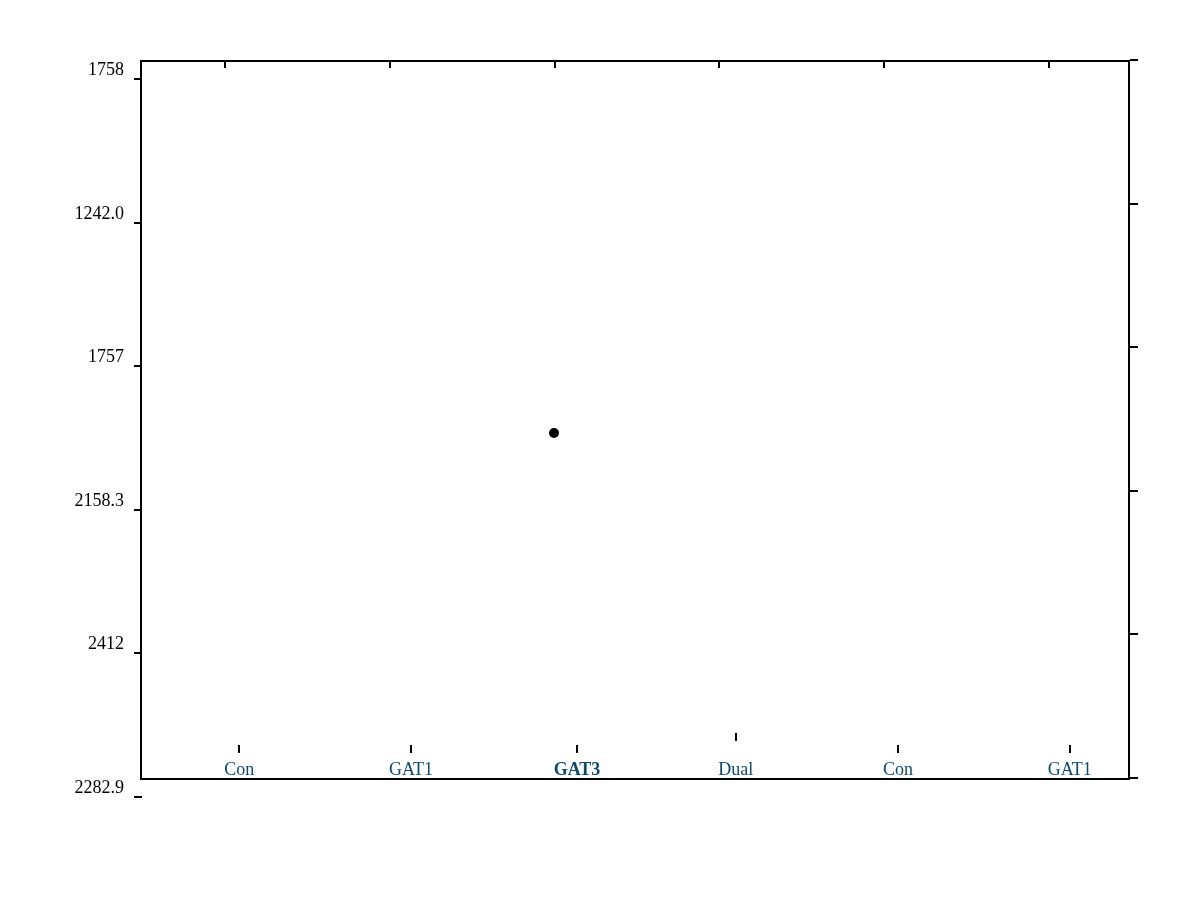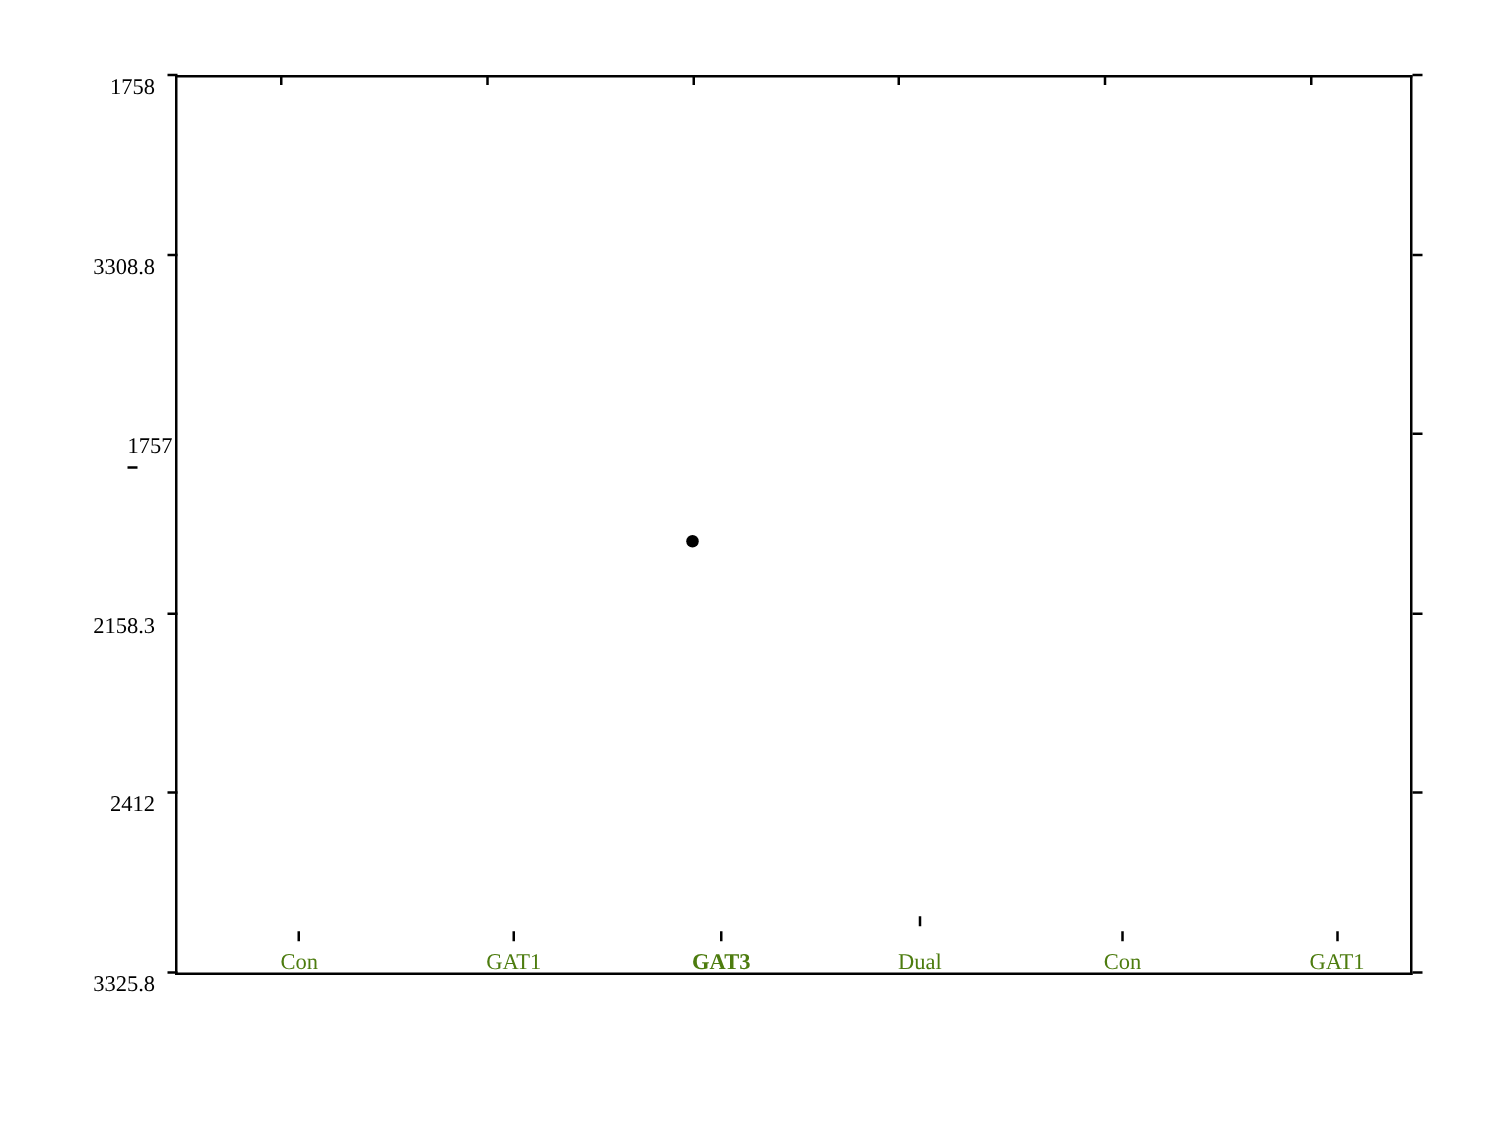--- a/index.html
+++ b/index.html
@@ -43,21 +43,21 @@
       border-right: 2px solid #000;
       width: 100%;
       height: 100%;
       pointer-events: none;
     }
     
     .y-tick {
       position: absolute;
       right: 100%;
       display: flex;
-      align-items: flex-start;
+      align-items: flex-end;
       gap: 6px;
     }
     .y-tick-line {
       width: 8px;
       height: 2px;
       background: #000;
     }
     .y-tick-label {
       font-size: 18px;
       color: #000;
@@ -85,21 +85,21 @@
       flex-direction: column;
       align-items: center;
     }
     .x-tick-line {
       width: 2px;
       height: 8px;
       background: #000;
     }
     .x-tick-label {
       font-size: 18px;
-      color: #4d7c0f;
+      color: #0c4a6e;
       margin-top: 6px;
       white-space: nowrap;
     }
     
     .x-tick-top {
       position: absolute;
       top: 0;
       display: flex;
       flex-direction: column;
       align-items: center;
@@ -124,49 +124,49 @@
 
 <div class="chart-container">
   <div class="chart-wrapper">
 
     <div style="position:absolute; left:0; top:0; width:60px; height:100%; display:flex; align-items:center; justify-content:center;">
       <div style="transform: rotate(-90deg); font-size:22px; white-space:nowrap; color:#000; font-family:'Times New Roman',serif;"></div>
     </div>
 
     <div class="plot-area" id="plot-area">
     <div class="y-tick" style="top: calc(100% - 1px);">
-          <span class="y-tick-label">3325.8</span>
+          <span class="y-tick-label">2282.9</span>
           <div class="y-tick-line"></div>
         </div>
         <div class="y-tick-right" style="top: calc(100% - 1px);">
           <div class="y-tick-right-line"></div>
         </div>
         <div class="y-tick" style="top: calc(80% - 1px);">
           <span class="y-tick-label">2412</span>
           <div class="y-tick-line"></div>
         </div>
         <div class="y-tick-right" style="top: calc(80% - 1px);">
           <div class="y-tick-right-line"></div>
         </div>
         <div class="y-tick" style="top: calc(60% - 1px);">
           <span class="y-tick-label">2158.3</span>
           <div class="y-tick-line"></div>
         </div>
         <div class="y-tick-right" style="top: calc(60% - 1px);">
           <div class="y-tick-right-line"></div>
         </div>
-        <div class="y-tick" style="top: calc(40% - 1px); flex-direction: column;">
+        <div class="y-tick" style="top: calc(40% - 1px);">
           <span class="y-tick-label">1757</span>
           <div class="y-tick-line"></div>
         </div>
         <div class="y-tick-right" style="top: calc(40% - 1px);">
           <div class="y-tick-right-line"></div>
         </div>
         <div class="y-tick" style="top: calc(20% - 1px);">
-          <span class="y-tick-label">3308.8</span>
+          <span class="y-tick-label">1242.0</span>
           <div class="y-tick-line"></div>
         </div>
         <div class="y-tick-right" style="top: calc(20% - 1px);">
           <div class="y-tick-right-line"></div>
         </div>
         <div class="y-tick" style="top: calc(0% - 1px);">
           <span class="y-tick-label">1758</span>
           <div class="y-tick-line"></div>
         </div>
         <div class="y-tick-right" style="top: calc(0% - 1px);">

